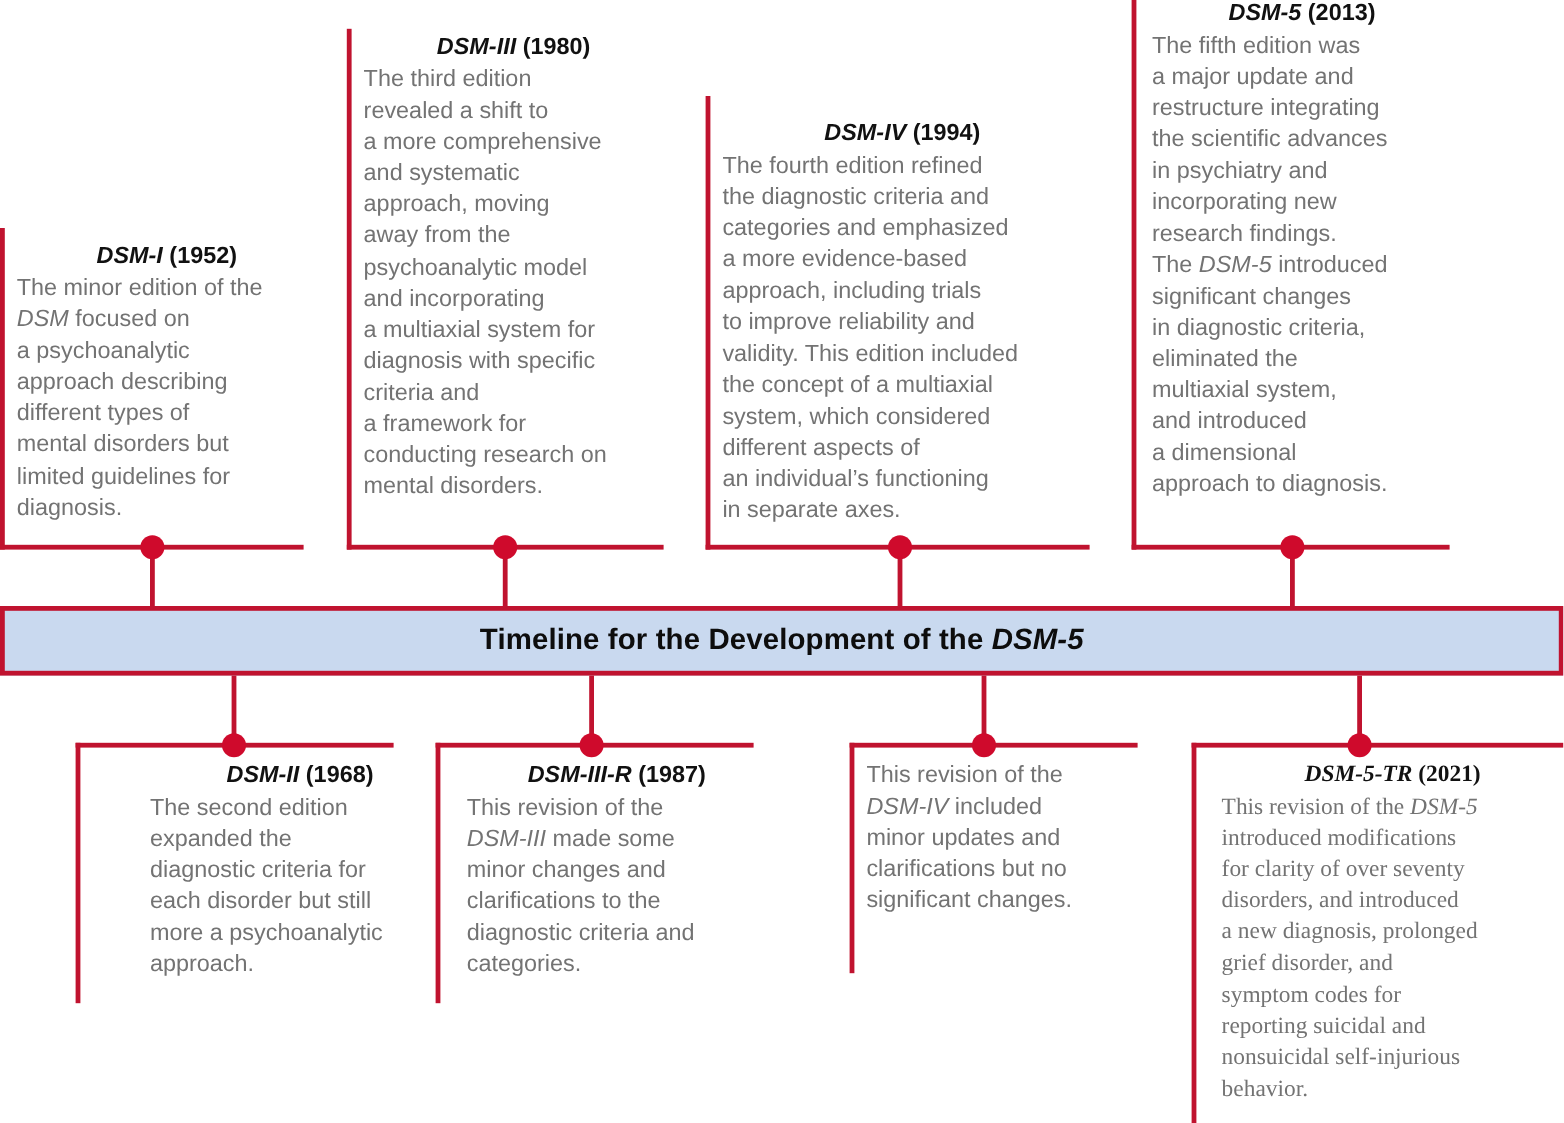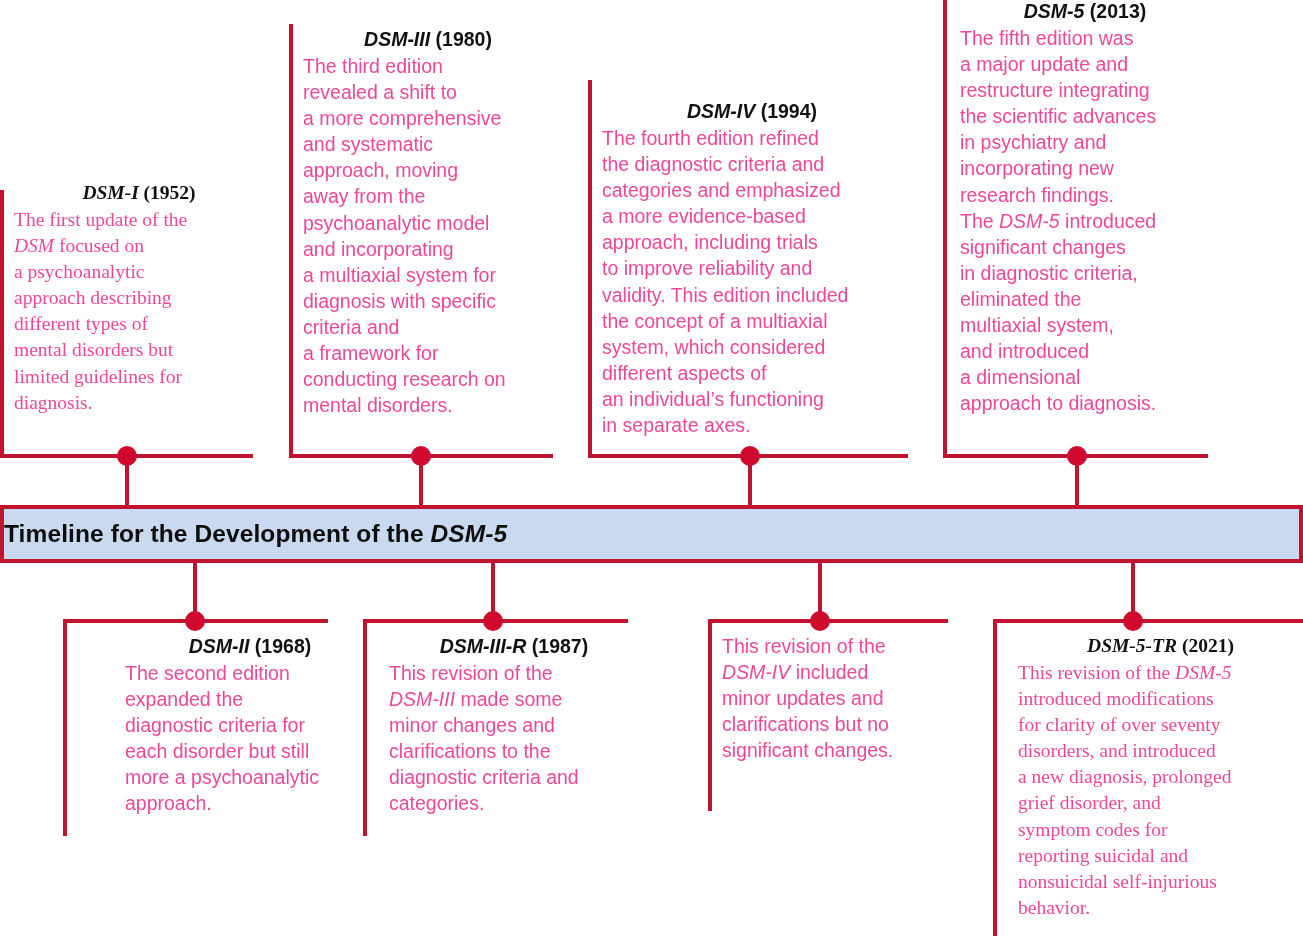--- a/index.html
+++ b/index.html
@@ -34,61 +34,62 @@
     color:#111111;
     line-height:26px;
     text-align:center;
     white-space:nowrap;
     margin-bottom:1px;
   }
   .block .headline .edition{font-style:italic;}
   .block .body{
     font-size:19.5px;
     line-height:26.1px;
-    color:#ec4899;
+    color:#737373;
     white-space:pre-line;
   }
   .block .body i{font-style:italic;}
 
   
   #banner{
     position:absolute;
     left:0;
     top:505px;
     width:1303px;
     height:58px;
     box-sizing:border-box;
     background:#c9d9ef;
     border:4px solid #c0132f;
     display:flex;
     align-items:center;
+    justify-content:center;
   }
   #banner .title{
     font-size:24.5px;
     font-weight:bold;
     color:#0d0d0d;
     letter-spacing:0.1px;
     white-space:nowrap;
   }
   #banner .title .em{font-style:italic;}
 </style>
 </head>
 <body>
 
 <div id="stage">
 
   <div class="rail-v" style="left:0px;top:190px;height:268px;"></div>
   <div class="rail-h" style="left:0px;top:454px;width:253px;"></div>
   <div class="stem" style="left:125px;top:454px;height:55px;"></div>
   <div class="dot" style="left:117px;top:446px;"></div>
-  <div class="block" style="left:14px;top:180px;width:250px;font-family:Liberation Serif, serif;">
+  <div class="block" style="left:14px;top:200px;width:250px;">
     <div class="headline">
       <span class="edition">DSM-I</span><span>&nbsp;</span><span>(1952)</span>
     </div>
-    <div class="body"><span>The first update of the
+    <div class="body"><span>The minor edition of the
 </span><i>DSM</i><span> focused on
 a psychoanalytic
 approach describing
 different types of
 mental disorders but
 limited guidelines for
 diagnosis.</span></div>
   </div>
 
   <div class="rail-v" style="left:289px;top:24px;height:434px;"></div>

